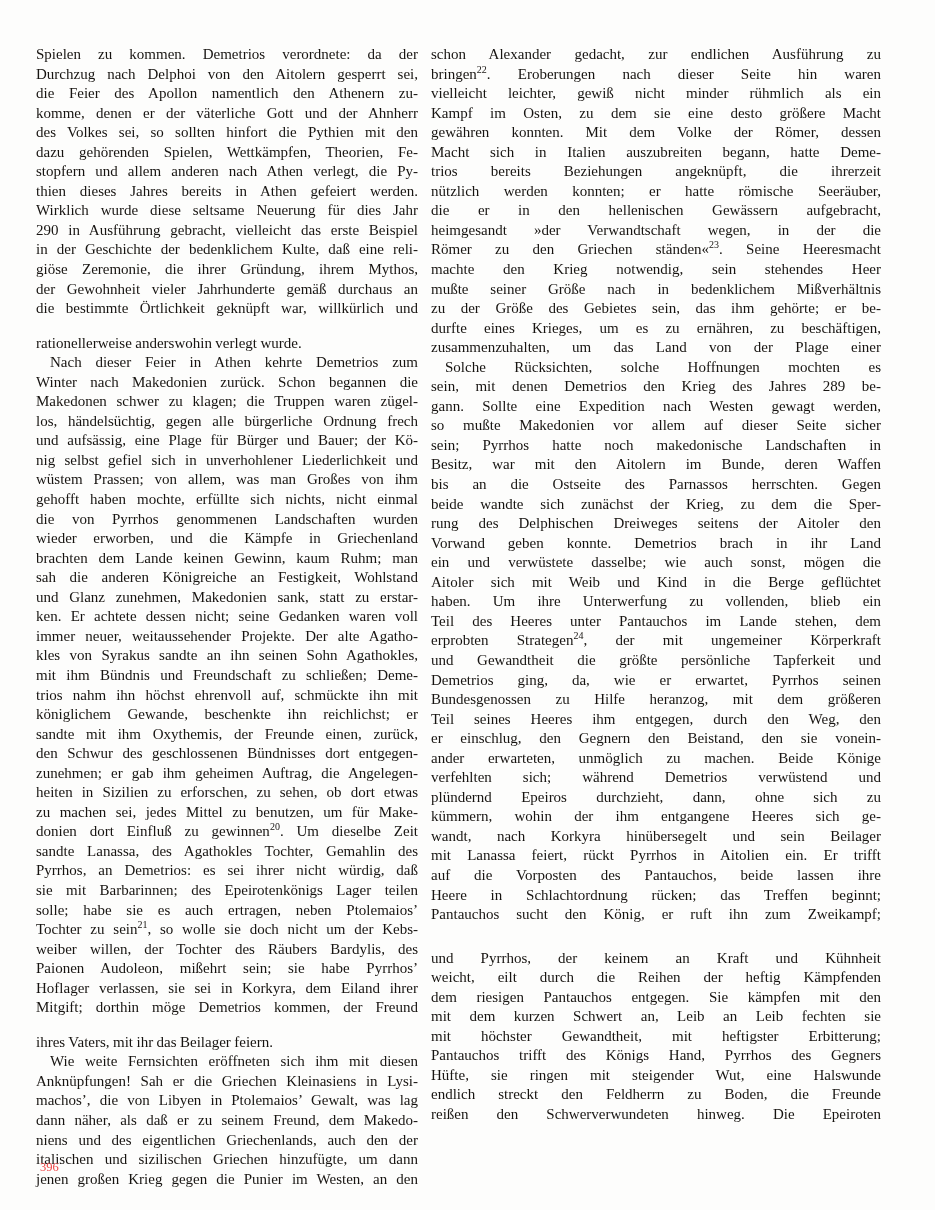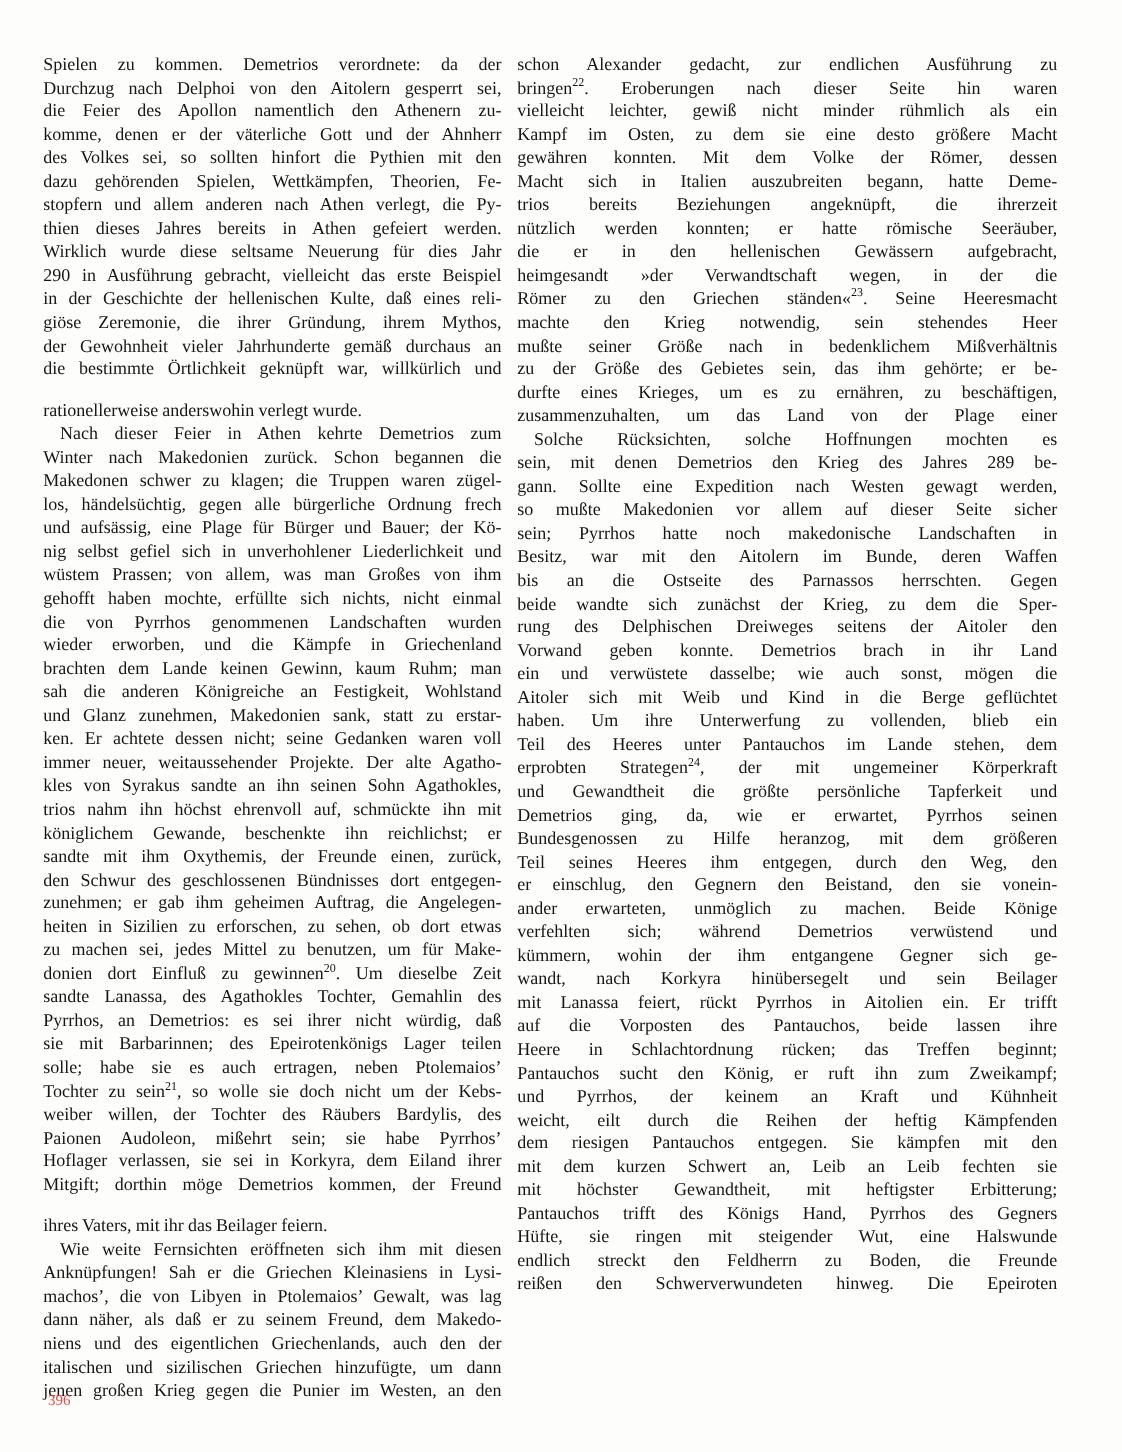--- a/index.html
+++ b/index.html
@@ -34,21 +34,21 @@
     white-space: normal;
   }
   .line.end {
     text-align-last: left;
     margin-top: 15px;
   }
   .line.indent {
     text-indent: 14px;
   }
   .line.gap {
-    margin-top: 0;
+    margin-top: 24px;
   }
   sup.fnref {
     font-size: 10px;
     line-height: 0;
     vertical-align: super;
     letter-spacing: 0;
   }
   .page-number {
     position: absolute;
     left: 40px;
@@ -65,41 +65,42 @@
       <div class="line">Spielen zu kommen. Demetrios verordnete: da der</div>
       <div class="line">Durchzug nach Delphoi von den Aitolern gesperrt sei,</div>
       <div class="line">die Feier des Apollon namentlich den Athenern zu-</div>
       <div class="line">komme, denen er der väterliche Gott und der Ahnherr</div>
       <div class="line">des Volkes sei, so sollten hinfort die Pythien mit den</div>
       <div class="line">dazu gehörenden Spielen, Wettkämpfen, Theorien, Fe-</div>
       <div class="line">stopfern und allem anderen nach Athen verlegt, die Py-</div>
       <div class="line">thien dieses Jahres bereits in Athen gefeiert werden.</div>
       <div class="line">Wirklich wurde diese seltsame Neuerung für dies Jahr</div>
       <div class="line">290 in Ausführung gebracht, vielleicht das erste Beispiel</div>
-      <div class="line">in der Geschichte der hellenischen Kulte, daß eines reli-</div>
+      <div class="line">in der Geschichte der bedenklichem Kulte, daß eine reli-</div>
       <div class="line">giöse Zeremonie, die ihrer Gründung, ihrem Mythos,</div>
       <div class="line">der Gewohnheit vieler Jahrhunderte gemäß durchaus an</div>
       <div class="line">die bestimmte Örtlichkeit geknüpft war, willkürlich und</div>
       <div class="line end">rationellerweise anderswohin verlegt wurde.</div>
       <div class="line indent">Nach dieser Feier in Athen kehrte Demetrios zum</div>
       <div class="line">Winter nach Makedonien zurück. Schon begannen die</div>
       <div class="line">Makedonen schwer zu klagen; die Truppen waren zügel-</div>
       <div class="line">los, händelsüchtig, gegen alle bürgerliche Ordnung frech</div>
       <div class="line">und aufsässig, eine Plage für Bürger und Bauer; der Kö-</div>
       <div class="line">nig selbst gefiel sich in unverhohlener Liederlichkeit und</div>
       <div class="line">wüstem Prassen; von allem, was man Großes von ihm</div>
       <div class="line">gehofft haben mochte, erfüllte sich nichts, nicht einmal</div>
       <div class="line">die von Pyrrhos genommenen Landschaften wurden</div>
       <div class="line">wieder erworben, und die Kämpfe in Griechenland</div>
       <div class="line">brachten dem Lande keinen Gewinn, kaum Ruhm; man</div>
       <div class="line">sah die anderen Königreiche an Festigkeit, Wohlstand</div>
       <div class="line">und Glanz zunehmen, Makedonien sank, statt zu erstar-</div>
       <div class="line">ken. Er achtete dessen nicht; seine Gedanken waren voll</div>
       <div class="line">immer neuer, weitaussehender Projekte. Der alte Agatho-</div>
       <div class="line">kles von Syrakus sandte an ihn seinen Sohn Agathokles,</div>
+      <div class="line">mit ihm Bündnis und Freundschaft zu schließen; Deme-</div>
       <div class="line">trios nahm ihn höchst ehrenvoll auf, schmückte ihn mit</div>
       <div class="line">königlichem Gewande, beschenkte ihn reichlichst; er</div>
       <div class="line">sandte mit ihm Oxythemis, der Freunde einen, zurück,</div>
       <div class="line">den Schwur des geschlossenen Bündnisses dort entgegen-</div>
       <div class="line">zunehmen; er gab ihm geheimen Auftrag, die Angelegen-</div>
       <div class="line">heiten in Sizilien zu erforschen, zu sehen, ob dort etwas</div>
       <div class="line">zu machen sei, jedes Mittel zu benutzen, um für Make-</div>
       <div class="line">donien dort Einfluß zu gewinnen<sup class="fnref">20</sup>. Um dieselbe Zeit</div>
       <div class="line">sandte Lanassa, des Agathokles Tochter, Gemahlin des</div>
       <div class="line">Pyrrhos, an Demetrios: es sei ihrer nicht würdig, daß</div>
@@ -151,21 +152,22 @@
       <div class="line">haben. Um ihre Unterwerfung zu vollenden, blieb ein</div>
       <div class="line">Teil des Heeres unter Pantauchos im Lande stehen, dem</div>
       <div class="line">erprobten Strategen<sup class="fnref">24</sup>, der mit ungemeiner Körperkraft</div>
       <div class="line">und Gewandtheit die größte persönliche Tapferkeit und</div>
       <div class="line">Demetrios ging, da, wie er erwartet, Pyrrhos seinen</div>
       <div class="line">Bundesgenossen zu Hilfe heranzog, mit dem größeren</div>
       <div class="line">Teil seines Heeres ihm entgegen, durch den Weg, den</div>
       <div class="line">er einschlug, den Gegnern den Beistand, den sie vonein-</div>
       <div class="line">ander erwarteten, unmöglich zu machen. Beide Könige</div>
       <div class="line">verfehlten sich; während Demetrios verwüstend und</div>
-      <div class="line">kümmern, wohin der ihm entgangene Gegner sich ge-</div>
+      <div class="line">plündernd Epeiros durchzieht, dann, ohne sich zu</div>
+      <div class="line">kümmern, wohin der ihm entgangene Heeres sich ge-</div>
       <div class="line">wandt, nach Korkyra hinübersegelt und sein Beilager</div>
       <div class="line">mit Lanassa feiert, rückt Pyrrhos in Aitolien ein. Er trifft</div>
       <div class="line">auf die Vorposten des Pantauchos, beide lassen ihre</div>
       <div class="line">Heere in Schlachtordnung rücken; das Treffen beginnt;</div>
       <div class="line">Pantauchos sucht den König, er ruft ihn zum Zweikampf;</div>
       <div class="line gap">und Pyrrhos, der keinem an Kraft und Kühnheit</div>
       <div class="line">weicht, eilt durch die Reihen der heftig Kämpfenden</div>
       <div class="line">dem riesigen Pantauchos entgegen. Sie kämpfen mit den</div>
       <div class="line">mit dem kurzen Schwert an, Leib an Leib fechten sie</div>
       <div class="line">mit höchster Gewandtheit, mit heftigster Erbitterung;</div>

